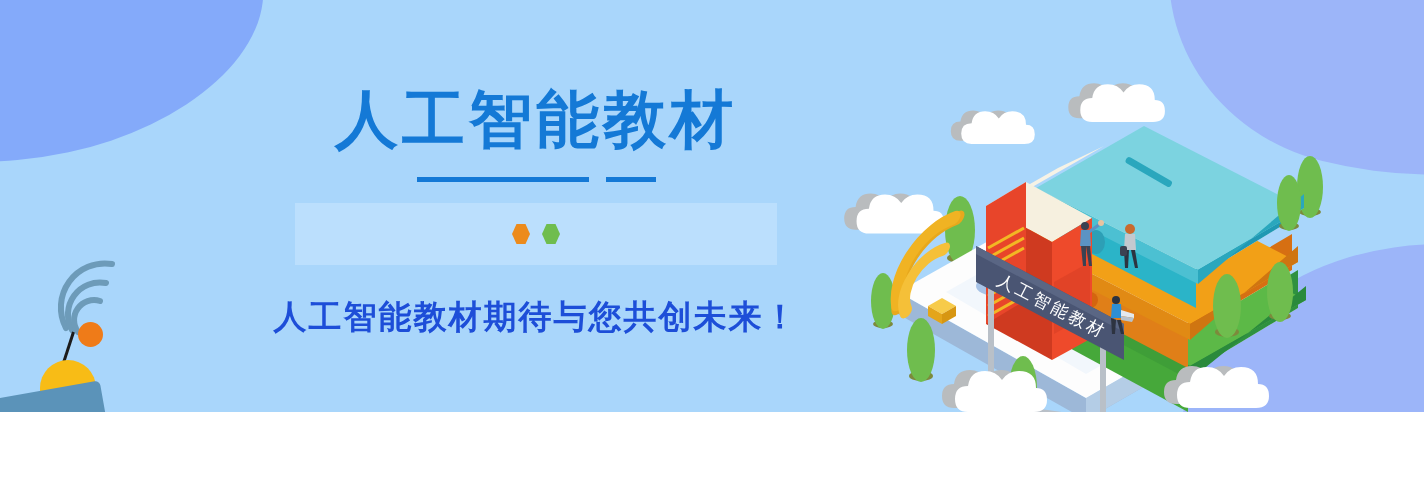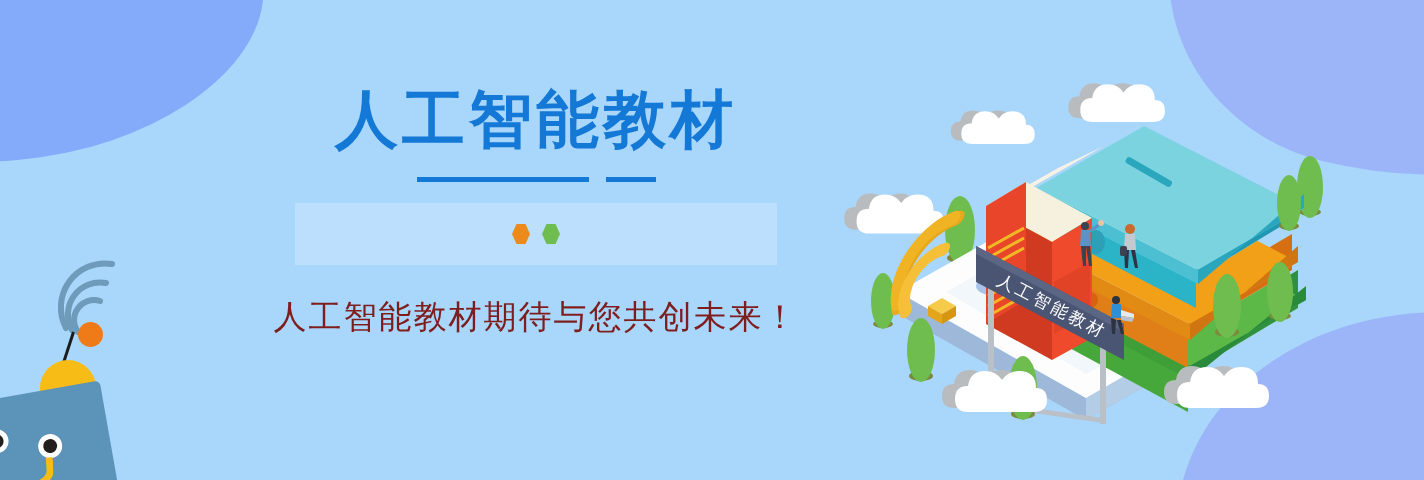--- a/index.html
+++ b/index.html
@@ -3,21 +3,21 @@
 <meta charset="utf-8">
 <style>
   html, body {
     margin: 0;
     padding: 0;
     background: #ffffff;
   }
   .banner {
     position: relative;
     width: 1424px;
-    height: 480px;
+    height: 412px;
     overflow: hidden;
     background: #a9d6fb;
     font-family: "Liberation Sans", sans-serif;
   }
 
   
   .blob {
     position: absolute;
     pointer-events: none;
   }
@@ -103,22 +103,22 @@
   .hex-green  { background: #6fbd4e; }
   .subtitle {
     font-size: 28px;
     color: #2b8bec;
     letter-spacing: 5px;
     white-space: nowrap;
   }
   .tagline {
     margin-top: 30px;
     font-size: 33px;
-    font-weight: normal;
-    color: #7f1d1d;
+    font-weight: bold;
+    color: #1d4ed8;
     letter-spacing: 2px;
     white-space: nowrap;
   }
 
   
   .robot { position: absolute; left: -8px; top: 248px; width: 230px; height: 240px; }
   .robot-wifi { position: absolute; left: 58px; top: 2px; width: 110px; height: 90px; }
   .robot-antenna {
     position: absolute; left: 80px; top: 84px;
     width: 3px; height: 58px; background: #1c1c1c;

